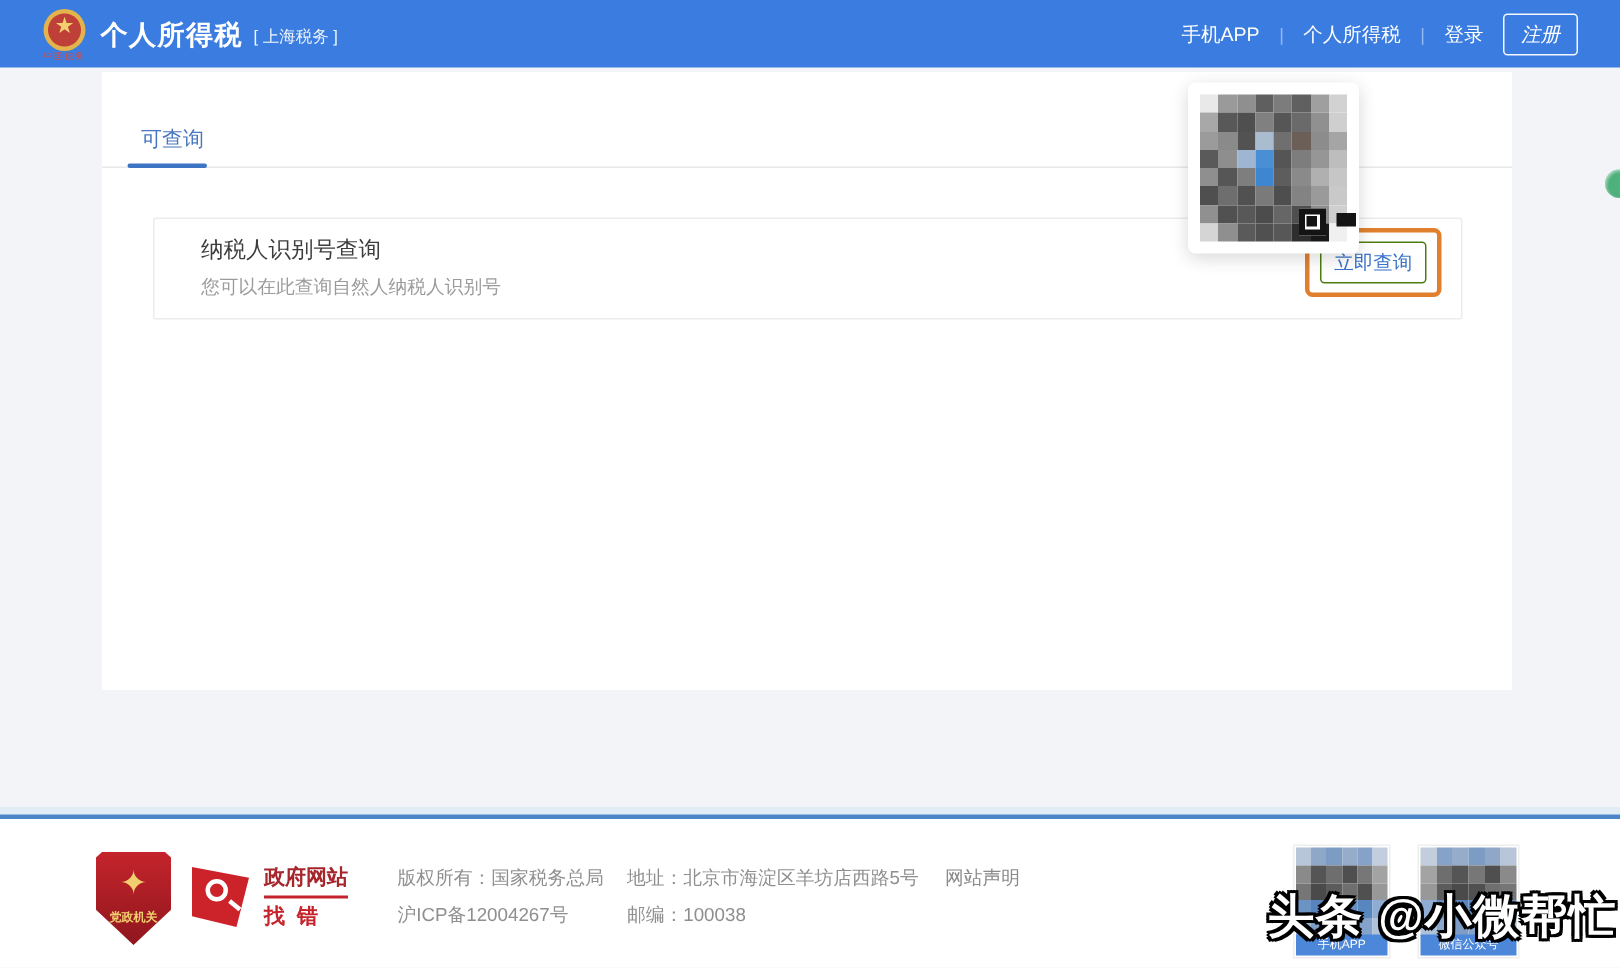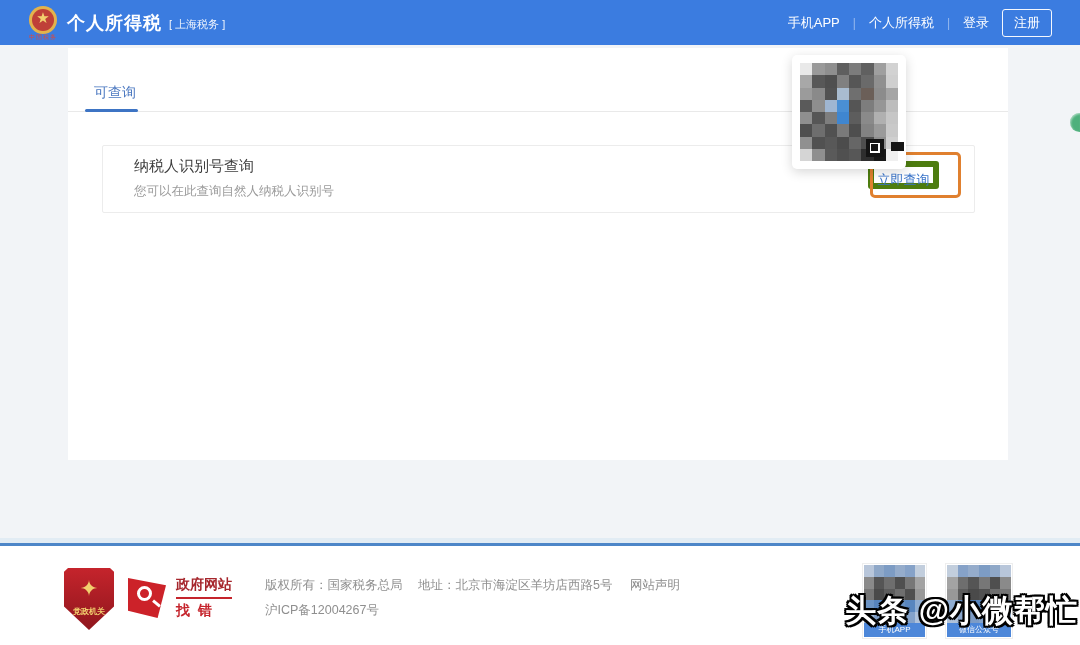--- a/index.html
+++ b/index.html
@@ -14,32 +14,32 @@
   .emblem .inner { position:absolute; left:4px; top:4px; width:22px; height:22px; border-radius:50%; background:#bf4038; }
   .emblem .star { position:absolute; left:7px; top:3px; width:16px; height:20px; color:#f2cf6e; font-size:15px; line-height:20px; text-align:center; }
   .emblem .badge-text { position:absolute; left:0; bottom:-1px; width:30px; text-align:center; font-size:6px; color:#d94a41; letter-spacing:1px; white-space:nowrap; }
   .brand-title { color:#fff; font-size:18px; font-weight:bold; margin-left:9px; letter-spacing:1px; }
   .brand-sub { color:rgba(255,255,255,.92); font-size:11px; margin-left:7px; margin-top:3px; }
   .nav { display:flex; gap:40px; margin-left:50px; font-size:13px; }
   .nav-item { color:rgba(255,255,255,.82); cursor:pointer; }
   .nav-item.active { color:#fff; font-weight:bold; }
   .header-right { margin-left:auto; display:flex; align-items:center; gap:13px; font-size:13px; color:#fff; }
   .hdr-divider { color:rgba(255,255,255,.45); font-size:12px; }
-  .register-btn { border:1px solid rgba(255,255,255,.95); border-radius:3px; padding:4px 11px; font-size:13px; color:#fff; background:transparent; cursor:pointer; }
+  .register-btn { border:1px solid rgba(255,255,255,.95); border-radius:3px; padding:4px 11px; font-size:13px; color:#fff; background:transparent; cursor:pointer;font-style:italic; }
 
   
   .main { position:relative; height:493px; background:#f2f4f7; }
   .panel { position:absolute; left:68px; top:3px; width:940px; height:412px; background:#fff; }
   .tabs { height:64px; border-bottom:1px solid #e9e9e9; position:relative; }
   .tab-label { position:absolute; left:26px; top:36px; font-size:14px; color:#4a77c0; cursor:pointer; }
   .tab-underline { position:absolute; left:17px; top:61px; width:53px; height:3px; background:#3d74c4; border-radius:2px; }
   .query-card { position:absolute; left:34px; top:97px; width:873px; height:68px; border:1px solid #ececec; border-radius:2px; background:#fff; }
   .card-title { position:absolute; left:31px; top:11px; font-size:15px; color:#3d3d3d; }
   .card-sub { position:absolute; left:31px; top:37px; font-size:12.5px; color:#9b9b9b; }
-  .query-btn { position:absolute; right:35px; top:15px; width:71px; height:28px; background:#fff; border:6px solid #4d7c0f; border-radius:3px; color:#3a74c9; font-size:13px; text-align:center; line-height:26px; cursor:pointer; }
+  .query-btn { position:absolute; right:23px; top:15px; width:71px; height:28px; background:#fff; border:1px solid #4d7c0f; border-radius:3px; color:#3a74c9; font-size:13px; text-align:center; line-height:26px; cursor:pointer; }
   .orange-box { position:absolute; right:13px; top:6px; width:91px; height:46px; border:3px solid #e0802f; border-radius:5px; pointer-events:none; }
 
   
   .qr-popup { position:absolute; left:792px; top:10px; width:114px; height:114px; background:#fff; border-radius:5px; box-shadow:0 3px 12px rgba(0,0,0,.16); z-index:6; }
   .mosaic { position:absolute; left:8px; top:8px; width:98px; height:98px; display:grid; gap:0; }
   .mosaic div { width:100%; height:100%; }
   .qr-mark-hollow { position:absolute; left:74px; top:84px; width:18px; height:18px; border:4px solid #141414; background:#fff; z-index:7; }
   .qr-mark-dot { position:absolute; left:79px; top:89px; width:7px; height:7px; background:#141414; z-index:8; }
   .qr-mark-solid { position:absolute; left:99px; top:87px; width:13px; height:9px; background:#141414; z-index:7; }
 
@@ -209,20 +209,23 @@
 
   <div class="f-col f-col-1">
     <div>版权所有：国家税务总局</div>
     <div>沪ICP备12004267号</div>
   </div>
 
   <div class="f-col f-col-2">
     <div>
       <span>地址：</span><span>北京市海淀区羊坊店西路5号</span>
     </div>
+    <div>
+      <span>邮编：</span><span>100038</span>
+    </div>
   </div>
 
   <div class="f-statement">网站声明</div>
 
   <div class="qr-tile qr-tile-1">
     <div class="tile-mosaic" style="grid-template-columns: repeat(6, 1fr);">
         <div style="background: rgb(184, 198, 218);"></div>
         <div style="background: rgb(143, 168, 200);"></div>
         <div style="background: rgb(125, 156, 196);"></div>
         <div style="background: rgb(149, 172, 203);"></div>

